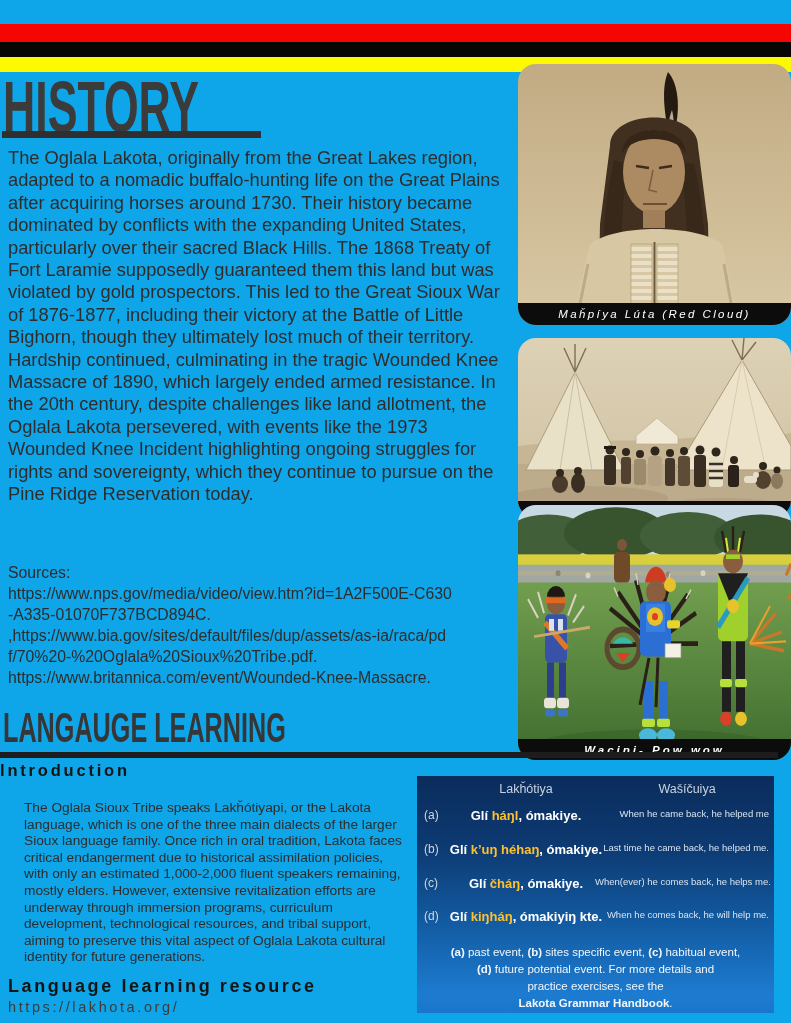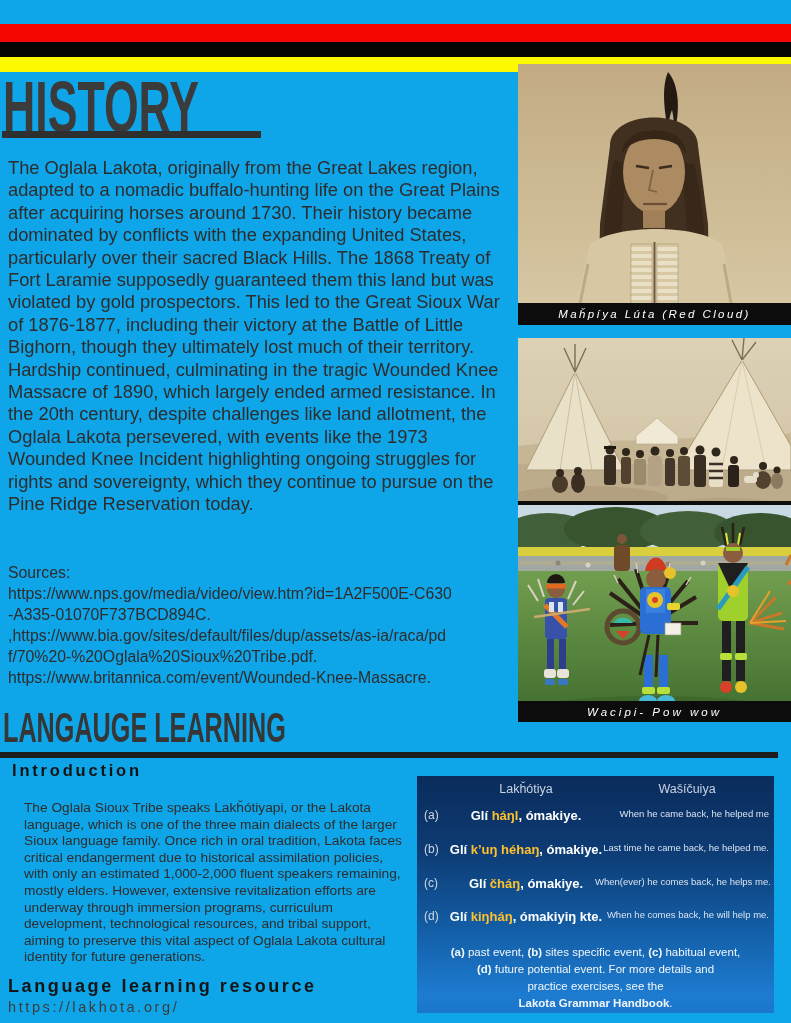--- a/index.html
+++ b/index.html
@@ -7,40 +7,40 @@
         font-family:"Liberation Sans",sans-serif;color:#2e2e2e;padding-left:8px;}
   .stripe{position:absolute;left:0;right:0;}
   .stripe-red{top:24px;height:18px;background:#f50603;}
   .stripe-black{top:42px;height:15px;background:#070605;}
   .stripe-yellow{top:57px;height:15px;background:#fdf900;}
 
   .big-title{position:absolute;margin:0;font-weight:700;color:#3b3b3b;line-height:1;
              white-space:nowrap;transform-origin:left top;}
   .history-title{left:3px;top:71px;font-size:72px;transform:scaleX(.62);}
   .history-underline{position:absolute;left:2px;top:131px;width:259px;height:7px;background:#2f2f2f;}
-  .history-text{position:absolute;left:8px;top:157px;width:492px;margin:0;
+  .history-text{position:absolute;left:8px;top:147px;width:492px;margin:0;
                 font-size:18.3px;line-height:22.4px;color:#2d2d2d;}
   .sources{position:absolute;left:8px;top:562px;width:445px;font-size:15.8px;line-height:21px;color:#2d2d2d;}
   .source-link{word-break:break-all;}
 
   .photo-col{position:absolute;left:518px;top:64px;width:273px;height:658px;}
-  .photo-card{position:absolute;left:0;width:273px;margin:0;overflow:hidden;}
+  .photo-card{position:absolute;left:0;width:273px;margin:0;overflow:hidden;border-radius:18px;}
   .photo-card svg{position:absolute;left:0;top:0;width:100%;height:100%;display:block;}
   .card1{top:0;height:261px;}
   .card2{top:274px;height:180px;}
-  .card3{top:441px;height:217px;}
+  .card3{top:441px;height:255px;font-weight:bold;}
   .caption{position:absolute;left:0;right:0;bottom:0;background:#0c0c0c;color:#ffffff;
            display:flex;align-items:center;justify-content:center;font-style:italic;}
   .card1 .caption{height:22px;font-size:11.5px;letter-spacing:2.4px;}
   .card2 .caption{height:17px;font-size:10.5px;letter-spacing:2.2px;}
   .card3 .caption{height:21px;font-size:11.5px;letter-spacing:3px;}
 
   .lang-title{left:3px;top:707px;font-size:42px;transform:scaleX(.60);color:#363636;}
   .section-divider{position:absolute;left:0;top:752px;width:778px;height:6px;background:#1d1d1d;}
-  .intro-heading{position:absolute;left:12px;top:761px;margin:0;font-size:16.5px;font-weight:700;
+  .intro-heading{position:absolute;left:0;top:761px;margin:0;font-size:16.5px;font-weight:700;
                  letter-spacing:2.8px;color:#141414;}
   .intro-text{position:absolute;left:8px;top:784px;width:378px;margin:16px;
               font-size:13.7px;line-height:16.6px;color:#2d2d2d;}
   .resource-heading{position:absolute;left:8px;top:976px;margin:0;font-size:18px;font-weight:700;
                     letter-spacing:2.6px;color:#141414;}
   .resource-url{position:absolute;left:8px;top:999px;font-size:14.5px;letter-spacing:2.6px;
                 color:#3c3c3c;text-decoration:none;}
 
   .lakota-table{position:absolute;left:417px;top:776px;width:357px;height:237px;
         background:linear-gradient(180deg,#0a2c5c 0%,#0d3a72 30%,#135ea6 65%,#1d7bd0 92%,#1a76cb 100%);

